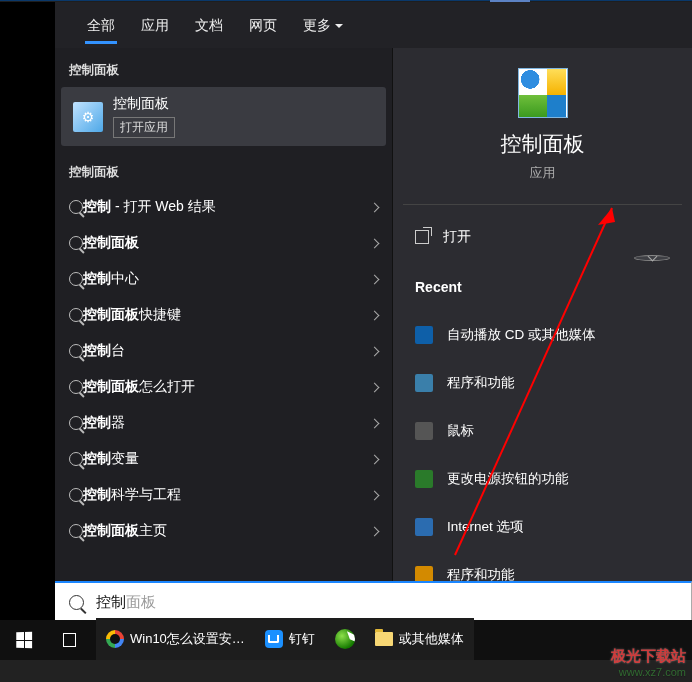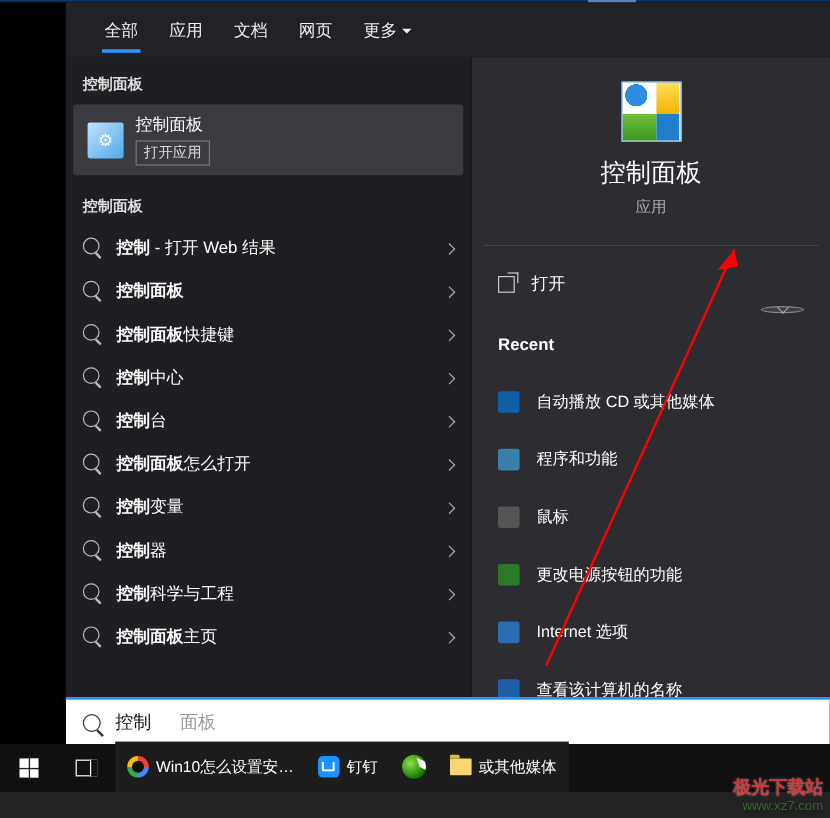--- a/index.html
+++ b/index.html
@@ -23,21 +23,21 @@
 
   .section-label { font-size:12.5px; color:#ddd; padding:14px 14px 8px; font-weight:600; }
   .best { display:flex; align-items:center; padding:8px 12px; background:#3a3b41; border-radius:3px; margin:0 6px 4px; gap:10px; }
   .best-icon { width:30px; height:30px; background:linear-gradient(135deg,#c1e3ff,#4ea8e8); border-radius:2px; display:flex; align-items:center; justify-content:center; font-size:14px; }
   .best-texts { display:flex; flex-direction:column; gap:4px; }
   .best-title { font-size:14px; color:#fff; }
   .open-pill { font-size:12px; color:#ddd; border:1px solid #777; padding:1px 6px; border-radius:0; width:fit-content; }
 
   .rows { display:flex; flex-direction:column; }
   .row { display:flex; align-items:center; height:36px; padding:0 14px; color:#fff; font-size:14px; cursor:pointer; justify-content:space-between; }
-  .row-left { display:flex; align-items:flex-start; gap:14px; }
+  .row-left { display:flex; align-items:center; }
   .row-left b { font-weight:600; }
   .search-ico { width:14px; height:14px; border:1.5px solid #bbb; border-radius:50%; position:relative; flex-shrink:0; }
   .search-ico::after { content:""; position:absolute; width:6px; height:1.5px; background:#bbb; bottom:-2px; right:-3px; transform:rotate(45deg); }
   .chev { width:7px; height:7px; border-top:1.5px solid #aaa; border-right:1.5px solid #aaa; transform:rotate(45deg); }
 
   
   .preview { display:flex; flex-direction:column; align-items:center; gap:12px; padding-bottom:22px; border-bottom:1px solid #444; margin:0 10px 0; }
   .big-icon { width:50px; height:50px; background:#fff; border:1px solid #7fb6e0; display:flex; flex-wrap:wrap; }
   .big-icon .g1{width:60%;height:55%;background:radial-gradient(circle at 40% 40%,#2f8de0 40%,#fff 41%);} 
   .big-icon .g2{width:40%;height:55%;background:linear-gradient(#ffde59,#f5b200);} 
@@ -59,21 +59,21 @@
   .ric { width:18px; height:18px; border-radius:2px; flex-shrink:0; display:flex; align-items:center; justify-content:center; font-size:11px; }
 
   
   .arrow-svg { position:absolute; top:180px; left:430px; width:250px; height:380px; pointer-events:none; z-index:200;}
 
   
   .search-bar { position:absolute; left:55px; right:0; bottom:61px; height:40px; background:#fff; display:flex; align-items:center; padding:0 14px; gap:12px; border-top:2px solid #1a86ff; border-right:1px solid #aaa;}
   .sb-ico { width:15px; height:15px; border:1.6px solid #333; border-radius:50%; position:relative; }
   .sb-ico::after{content:"";position:absolute;width:7px;height:1.6px;background:#333;bottom:-3px;right:-4px;transform:rotate(45deg);}
   .sb-text { font-size:15px; color:#111; }
-  .sb-text .hint { color:#999;margin-left:24px; }
+  .sb-text .hint { color:#999; }
 
   
   .taskbar { position:absolute; left:0; right:0; bottom:22px; height:40px; background:#101010; display:flex; align-items:center; }
   .tbtn { width:48px; height:40px; display:flex; align-items:center; justify-content:center; cursor:pointer; }
   .task-app { display:flex; align-items:center; gap:6px; height:44px; padding:0 10px; color:#fff; font-size:13px; cursor:pointer; border-bottom:2px solid transparent; }
   .task-app.running { border-bottom:2px solid #76b9ff; background:#1d1d1d;}
   .win-logo{width:16px;height:16px;display:grid;grid-template-columns:1fr 1fr;grid-template-rows:1fr 1fr;gap:1px;transform:perspective(50px) rotateY(-8deg);}
   .win-logo span{background:#fff;}
   .tv-ico{width:18px;height:14px;border:1.5px solid #fff;position:relative;}
   .tv-ico::after{content:"";position:absolute;right:-1px;top:-1px;bottom:-1px;width:5px;background:#101010;border-left:1.5px solid #fff;}
@@ -142,56 +142,56 @@
           <div class="row">
             <span class="row-left">
               <span class="search-ico"></span>
               <span><b>控制面板</b></span>
             </span>
             <span class="chev"></span>
           </div>
           <div class="row">
             <span class="row-left">
               <span class="search-ico"></span>
+              <span><b>控制</b>中心</span>
+            </span>
+            <span class="chev"></span>
+          </div>
+          <div class="row">
+            <span class="row-left">
+              <span class="search-ico"></span>
               <span><b>控制面板</b>快捷键</span>
             </span>
             <span class="chev"></span>
           </div>
           <div class="row">
             <span class="row-left">
               <span class="search-ico"></span>
-              <span><b>控制</b>中心</span>
-            </span>
-            <span class="chev"></span>
-          </div>
-          <div class="row">
-            <span class="row-left">
-              <span class="search-ico"></span>
               <span><b>控制</b>台</span>
             </span>
             <span class="chev"></span>
           </div>
           <div class="row">
             <span class="row-left">
               <span class="search-ico"></span>
               <span><b>控制面板</b>怎么打开</span>
             </span>
             <span class="chev"></span>
           </div>
           <div class="row">
             <span class="row-left">
               <span class="search-ico"></span>
+              <span><b>控制</b>器</span>
+            </span>
+            <span class="chev"></span>
+          </div>
+          <div class="row">
+            <span class="row-left">
+              <span class="search-ico"></span>
               <span><b>控制</b>变量</span>
-            </span>
-            <span class="chev"></span>
-          </div>
-          <div class="row">
-            <span class="row-left">
-              <span class="search-ico"></span>
-              <span><b>控制</b>器</span>
             </span>
             <span class="chev"></span>
           </div>
           <div class="row">
             <span class="row-left">
               <span class="search-ico"></span>
               <span><b>控制</b>科学与工程</span>
             </span>
             <span class="chev"></span>
           </div>
@@ -243,24 +243,20 @@
           </div>
           <div class="recent">
             <span class="ric" style="background:#2a7a2a"></span>
             <span>更改电源按钮的功能</span>
           </div>
           <div class="recent">
             <span class="ric" style="background:#2b6cb0"></span>
             <span>Internet 选项</span>
           </div>
           <div class="recent">
-            <span class="ric" style="background:#1e5fa8"></span>
-            <span>查看该计算机的名称</span>
-          </div>
-          <div class="recent">
             <span class="ric" style="background:#d38a00"></span>
             <span>程序和功能</span>
           </div>
         </div>
     </div>
   </div>
 </div>
 
 <svg class="arrow-svg" viewBox="0 0 250 380">
   <line x1="25" y1="375" x2="182" y2="28" stroke="#ff0000" stroke-width="2"></line>

